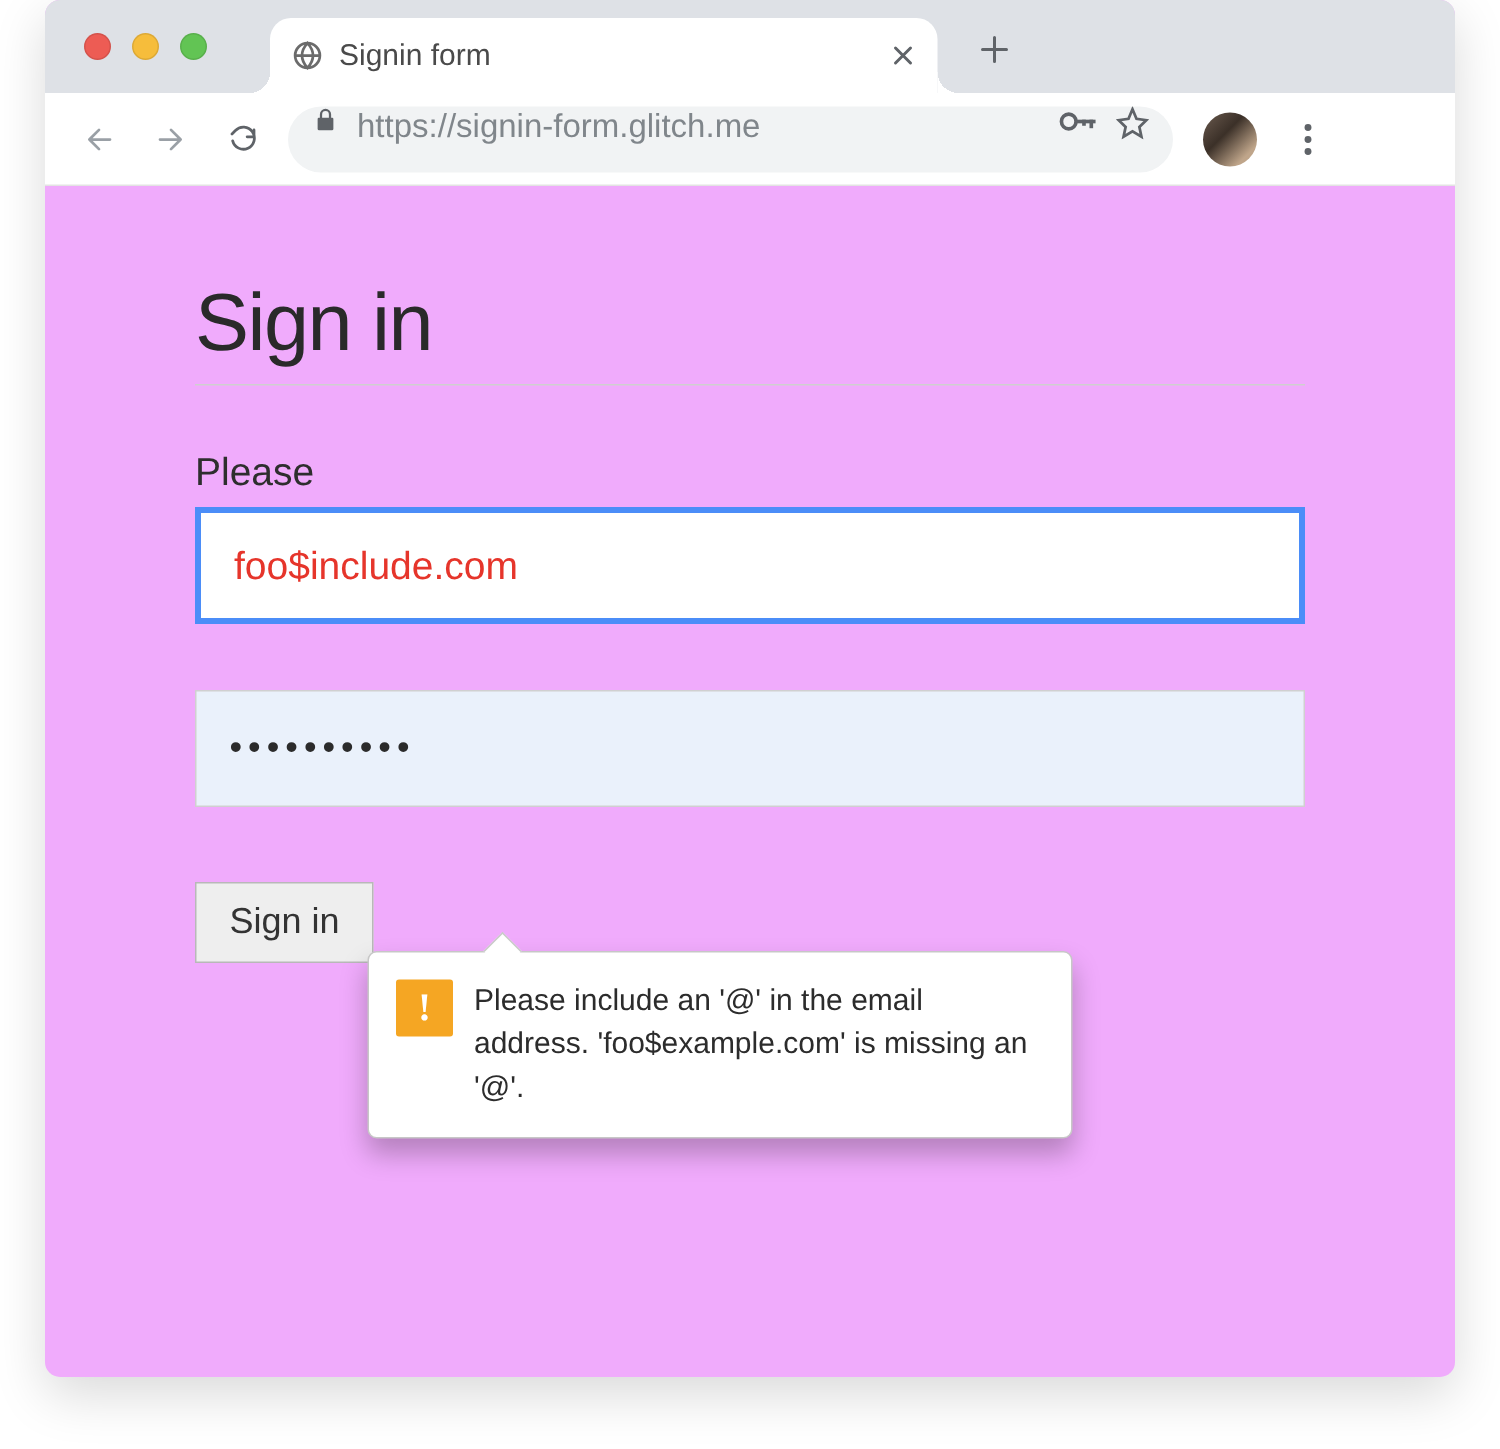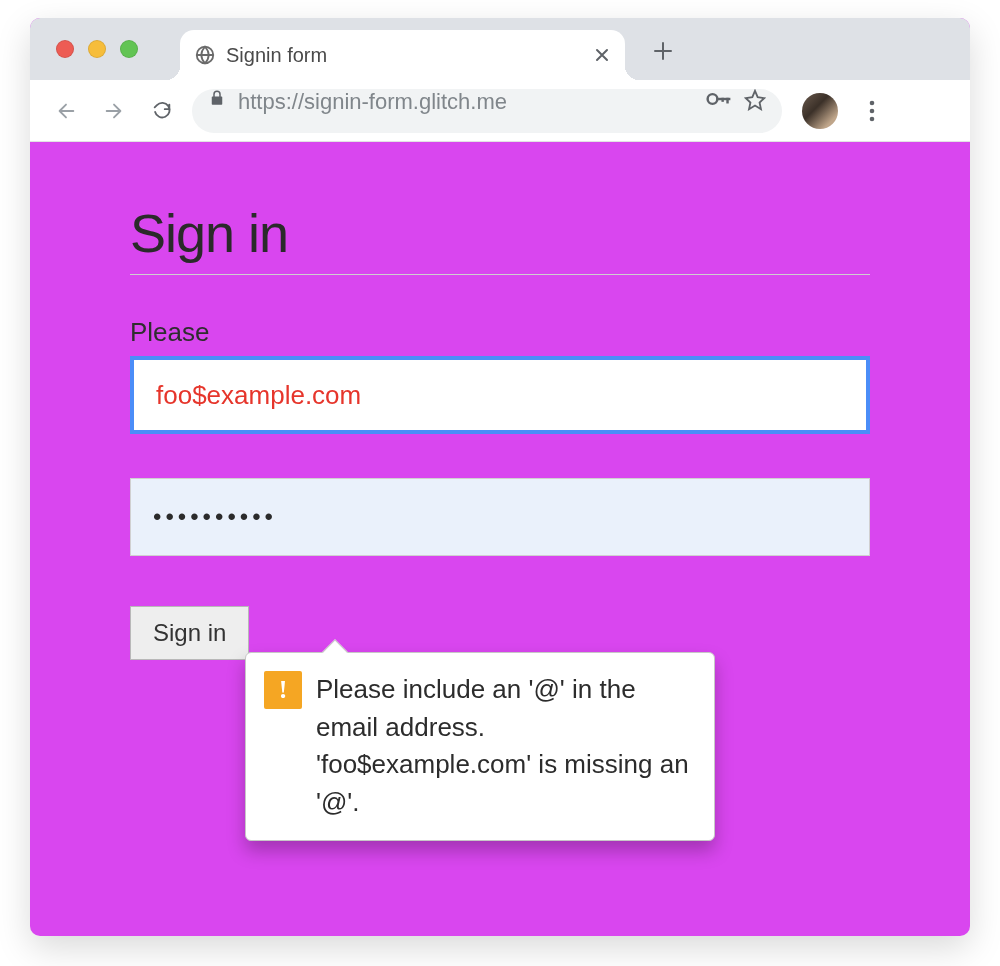--- a/index.html
+++ b/index.html
@@ -8,24 +8,24 @@
     padding: 0;
     font-family: -apple-system, BlinkMacSystemFont, "Segoe UI", Helvetica, Arial, sans-serif;
     background: #fff;
     width: 1000px;
     height: 966px;
     position: relative;
   }
   .browser-window {
     position: absolute;
     left: 30px;
-    top: 18px;
+    top: 0;
     width: 940px;
     height: 918px;
-    background: #d946ef;
+    background: #f0abfc;
     border-radius: 10px;
     box-shadow: 0 12px 35px rgba(0,0,0,0.15);
     overflow: visible;
   }
   
   .tabstrip {
     height: 62px;
     background: #dee1e6;
     border-radius: 10px 10px 0 0;
     position: relative;
@@ -222,21 +222,21 @@
     width: 38px; height: 38px; flex: none;
     background: #f5a623;
     display:flex; align-items:center; justify-content:center;
     border-radius: 2px;
   }
   .tooltip .warn-icon span {
     color:#fff; font-weight:700; font-size: 26px;
     font-family: Georgia, serif;
   }
   .tooltip .msg {
-    font-size: 26px;
+    font-size: 20px;
     line-height: 1.45;
     color: #2c2c2c;
   }
 </style>
 </head>
 <body>
 
 <div class="browser-window">
 
   <div class="tabstrip">
@@ -304,21 +304,21 @@
         </svg>
     </div>
   </div>
 
   <div class="page">
     <h1 class="page-title">Sign in</h1>
     <hr class="hr">
 
     <div class="field-label">Please</div>
     <div class="input email">
-      <span class="val">foo$example.com</span>
+      <span class="val">foo$include.com</span>
     </div>
 
     <div class="field-gap"></div>
 
     <div class="input password">
       <span class="dots">••••••••••</span>
     </div>
 
     <div class="submit">
       <span>Sign in</span>

